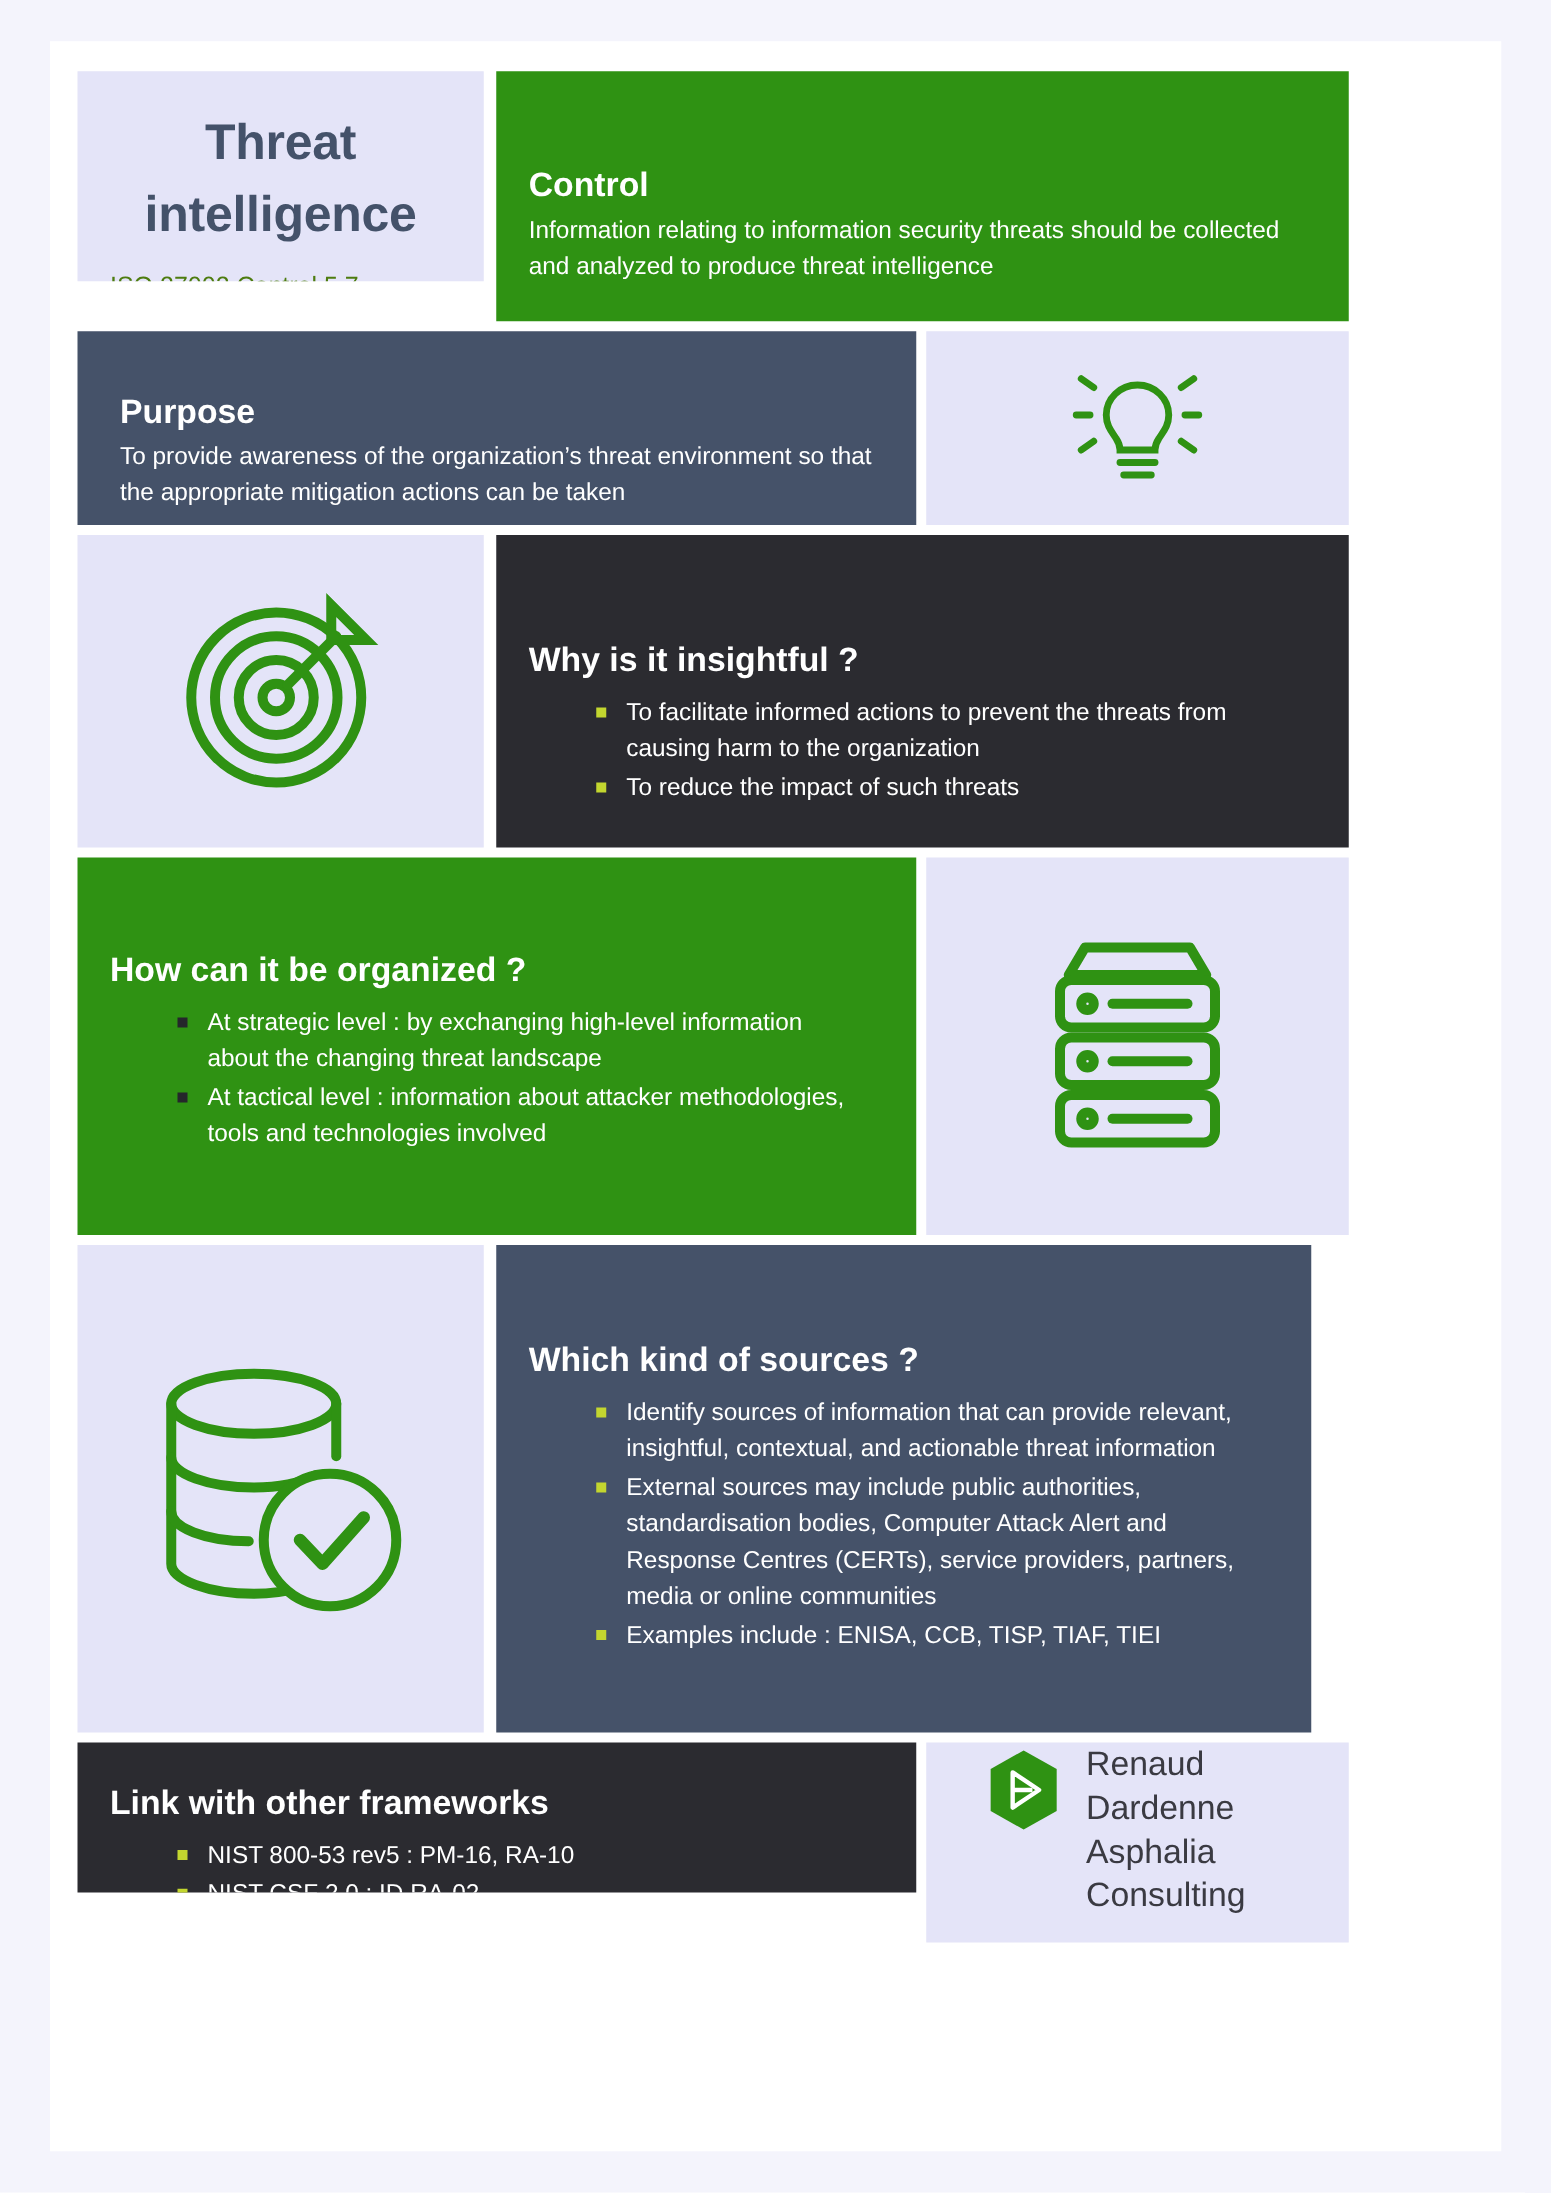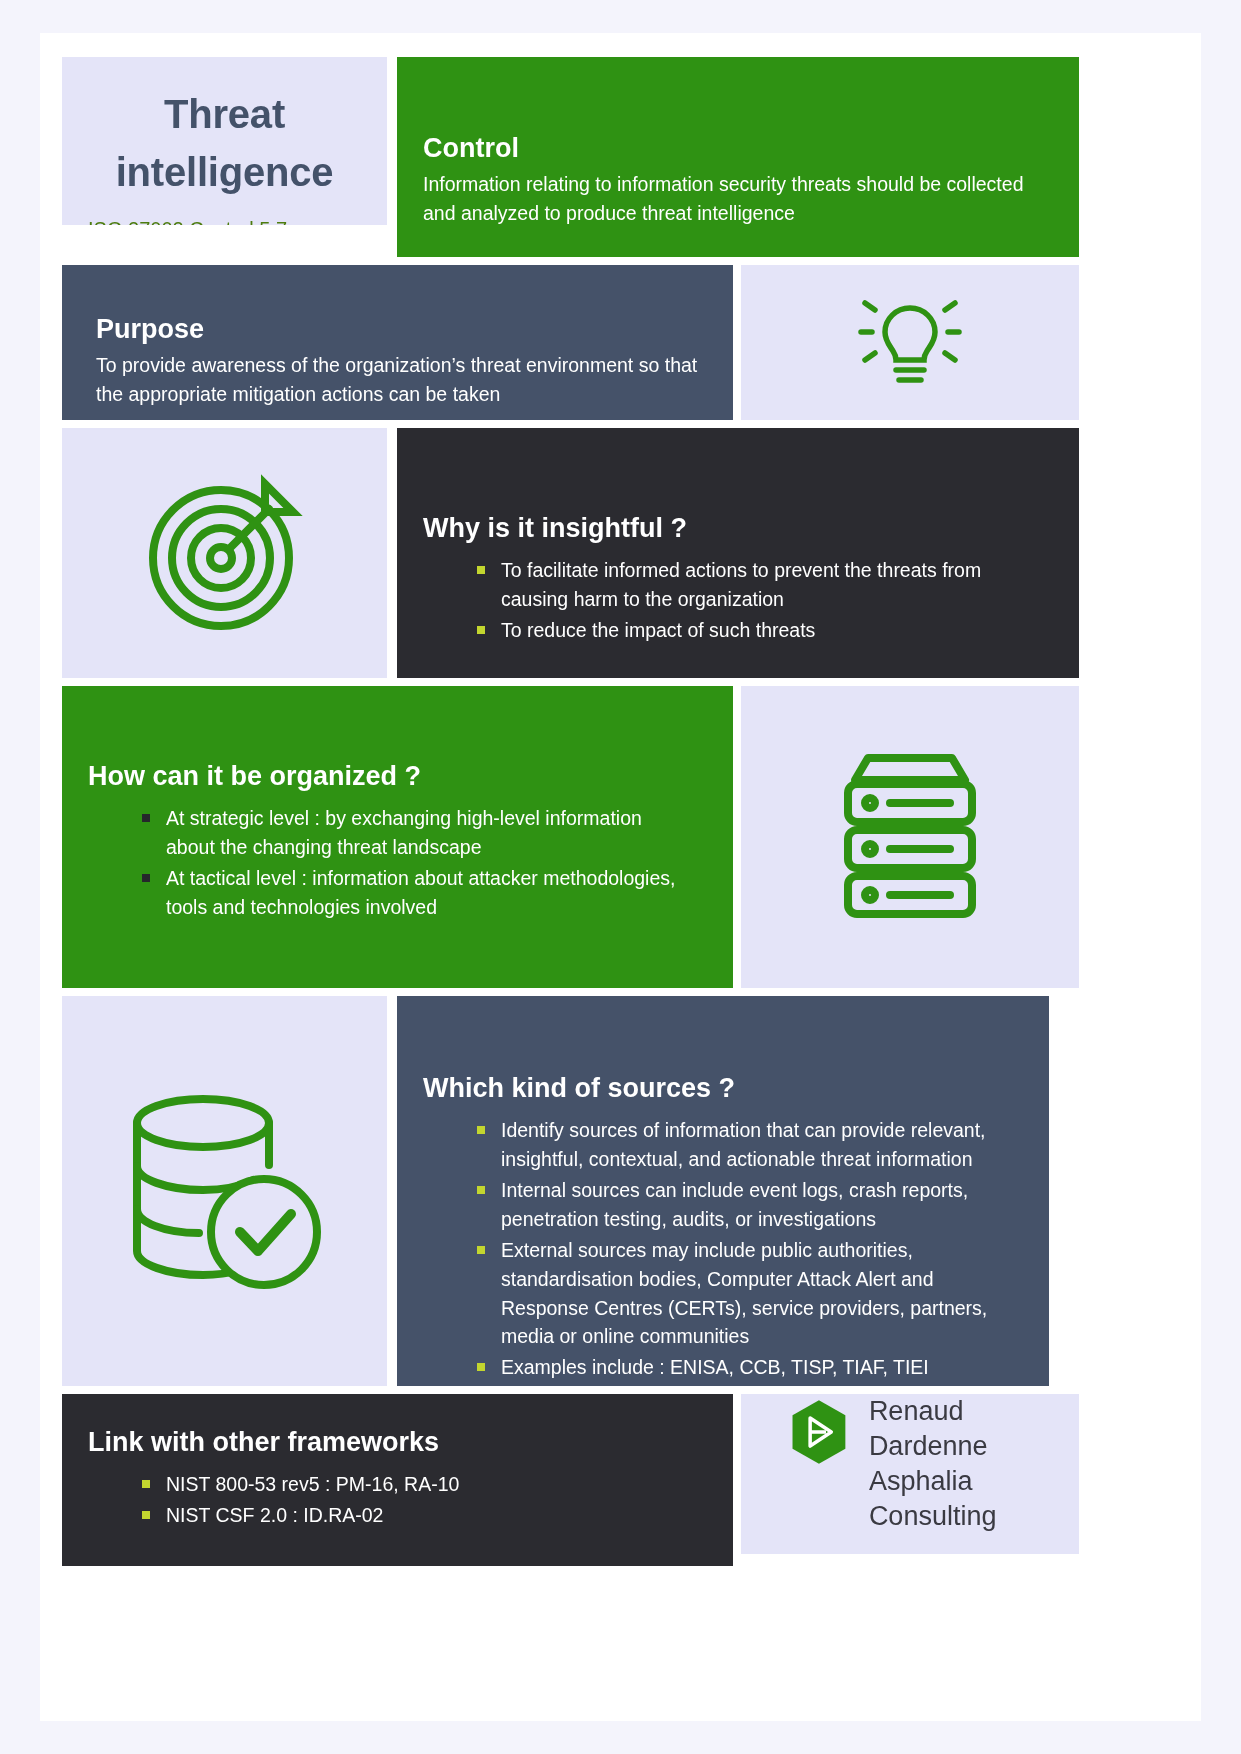--- a/index.html
+++ b/index.html
@@ -162,28 +162,27 @@
         </g>
       </svg>
     </div>
   </div>
 
   <div class="blk slt" style="left:357px;top:963px;width:652px;height:390px;">
     <div style="padding:76px 22px 0 26px;">
       <div class="head">Which kind of sources ?</div>
       <ul class="bl bl-lime">
         <li><span class="bullet"></span><span>Identify sources of information that can provide relevant, insightful, contextual, and actionable threat information</span></li>
-        <li><span class="bullet"></span><span>Internal sources can include event logs, crash reports, penetration testing, audits, or investigations</span></li>
         <li><span class="bullet"></span><span>External sources may include public authorities, standardisation bodies, Computer Attack Alert and Response Centres (CERTs), service providers, partners, media or online communities</span></li>
         <li><span class="bullet"></span><span>Examples include : ENISA, CCB, TISP, TIAF, TIEI</span></li>
       </ul>
     </div>
   </div>
 
-  <div class="blk drk" style="left:22px;top:1361px;width:671px;height:172px;">
+  <div class="blk drk" style="left:22px;top:1361px;width:671px;height:120px;">
     <div style="padding:32px 26px 0 26px;">
       <div class="head">Link with other frameworks</div>
       <ul class="bl bl-lime">
         <li><span class="bullet"></span><span>NIST 800-53 rev5 : PM-16, RA-10</span></li>
         <li><span class="bullet"></span><span>NIST CSF 2.0 :  ID.RA-02</span></li>
       </ul>
     </div>
   </div>
 
   <div class="blk lav" style="left:701px;top:1361px;width:338px;height:160px;">

